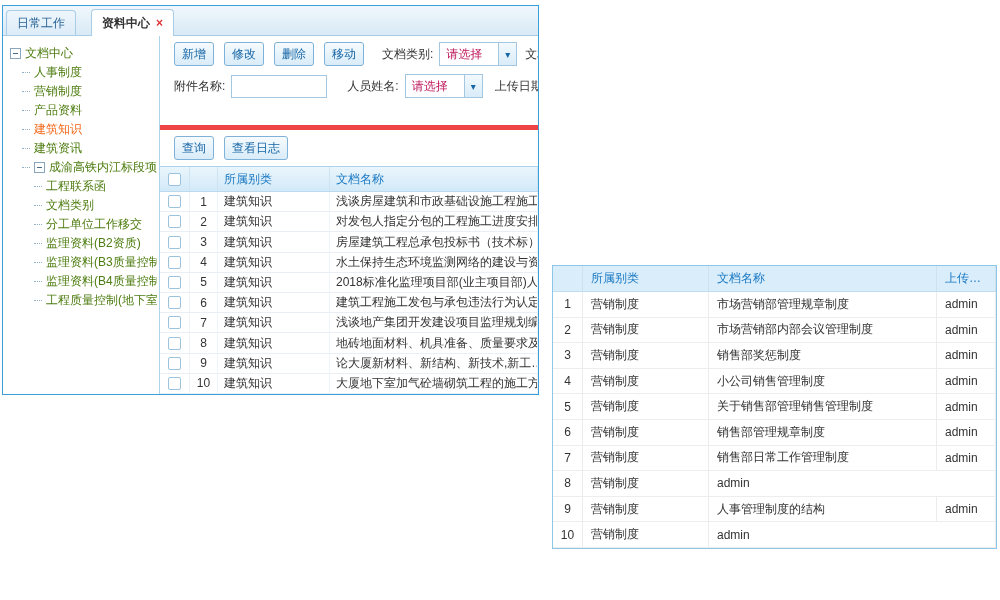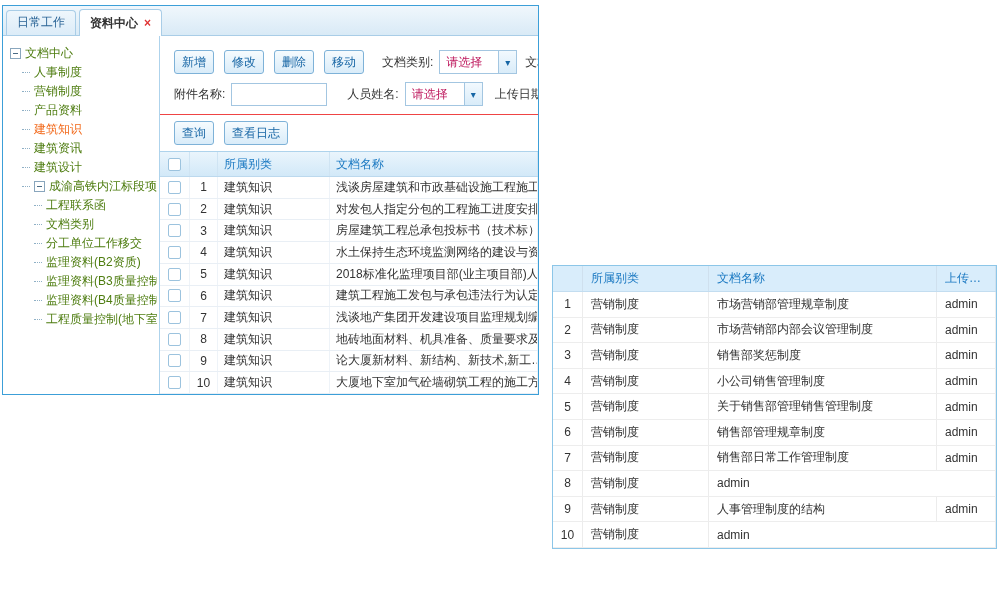--- a/index.html
+++ b/index.html
@@ -4,21 +4,21 @@
 <style>
   *{box-sizing:border-box;margin:0;padding:0;}
   html,body{width:1000px;height:600px;background:#fff;
     font-family:"Liberation Sans","DejaVu Sans",sans-serif;font-size:12px;color:#333;}
   body{position:relative;overflow:hidden;}
 
   
   .left-panel{position:absolute;left:2px;top:5px;width:537px;height:390px;
     border:1px solid #3c9fd8;background:#fff;display:flex;flex-direction:column;overflow:hidden;}
   .tab-strip{flex:0 0 30px;background:linear-gradient(#f0f7fc,#d9eaf6);
-    border-bottom:1px solid #a9cde7;display:flex;align-items:center;padding:3px 3px 0;gap:3px;}
+    border-bottom:1px solid #a9cde7;display:flex;align-items:flex-end;padding:3px 3px 0;gap:15px;}
   .tab{height:25px;padding:0 10px;display:flex;align-items:center;gap:6px;
     border:1px solid #a9cde7;border-bottom:none;border-radius:4px 4px 0 0;
     background:linear-gradient(#eef6fc,#dcecf8);color:#2a6496;cursor:pointer;white-space:nowrap;position:relative;}
   .tab.active{background:#fff;color:#333;font-weight:bold;height:27px;margin-bottom:-1px;z-index:2;}
   .tab-close{color:#e03434;font-weight:bold;font-size:12px;line-height:1;cursor:pointer;}
   .panel-body{flex:1;display:flex;min-height:0;}
 
   
   .sidebar{flex:0 0 157px;border-right:1px solid #aed3ec;padding:8px 2px 0 7px;
     overflow:hidden;white-space:nowrap;background:#fff;}
@@ -26,36 +26,36 @@
   .minus-box{flex:0 0 11px;width:11px;height:11px;border:1px solid #89a6bd;background:#fff;
     position:relative;margin-right:4px;}
   .minus-box::after{content:"";position:absolute;left:2px;right:2px;top:4px;border-top:1px solid #4a6b85;}
   .tree-node.lvl1{padding-left:12px;}
   .tree-node.lvl2{padding-left:24px;}
   .dash::before{content:"";flex:0 0 8px;width:8px;border-top:1px dotted #8fb0c6;margin-right:4px;}
   .tree-node.selected{color:#f26a1c;}
 
   
   .content{flex:1;min-width:0;display:flex;flex-direction:column;background:#fff;}
-  .filter-area{padding:14px 0 0 14px;}
+  .filter-area{padding:6px 0 0 14px;}
   .filter-row{display:flex;align-items:center;margin-bottom:8px;white-space:nowrap;overflow:hidden;}
   .btn{height:24px;padding:0 7px;border:1px solid #7eb2d8;border-radius:3px;
     background:linear-gradient(#f6fbfe,#d9ecf9);color:#1766a5;font-size:12px;
     font-family:inherit;cursor:pointer;margin-right:10px;white-space:nowrap;}
   .lbl{color:#333;margin-right:6px;}
   .ml{margin-left:8px;}
   .select{flex:0 0 78px;width:78px;height:24px;border:1px solid #a3c6e1;background:#fff;
     display:flex;align-items:center;cursor:pointer;}
   .select .val{flex:1;padding-left:6px;color:#be185d;overflow:hidden;}
   .select .arrow{flex:0 0 18px;height:100%;background:linear-gradient(#f2f9fe,#d9ecf9);
     border-left:1px solid #a3c6e1;display:flex;align-items:center;justify-content:center;
     color:#1766a5;font-size:10px;cursor:pointer;}
   .text-input{width:96px;height:23px;border:1px solid #a3c6e1;padding:0 4px;
     font-family:inherit;font-size:12px;}
-  .query-row{padding:6px 0 6px 14px;border-top:1px solid #ef4444;display:flex;align-items:flex-start;}
+  .query-row{padding:6px 0 6px 14px;border-top:5px solid #ef4444;display:flex;align-items:flex-start;margin-top:19px;}
 
   
   .grid{flex:1;display:flex;flex-direction:column;border-top:1px solid #aed3ec;
     overflow:hidden;min-height:0;}
   .grid-header{flex:0 0 25px;display:flex;align-items:stretch;
     background:linear-gradient(#eaf5fc,#d2e9f8);border-bottom:1px solid #bcd9ee;color:#1b79c2;}
   .gc{display:flex;align-items:center;border-right:1px solid #cfe4f3;overflow:hidden;}
   .grid-row .gc{border-right:1px solid #eef3f8;}
   .gc.check{flex:0 0 30px;justify-content:center;}
   .gc.num{flex:0 0 28px;justify-content:center;}
@@ -109,21 +109,20 @@
           <div class="tree-node lvl1 dash">人事制度</div>
 
           <div class="tree-node lvl1 dash">营销制度</div>
 
           <div class="tree-node lvl1 dash">产品资料</div>
 
           <div class="tree-node lvl1 dash selected">建筑知识</div>
 
           <div class="tree-node lvl1 dash">建筑资讯</div>
 
-          <div class="tree-node lvl1 dash">建筑设计</div>
         </div>
       <div class="tree-node lvl1 dash">
         <span class="minus-box"></span>
         <span>成渝高铁内江标段项目</span>
       </div>
       <div>
 
           <div class="tree-node lvl2 dash">工程联系函</div>
 
           <div class="tree-node lvl2 dash">文档类别</div>

